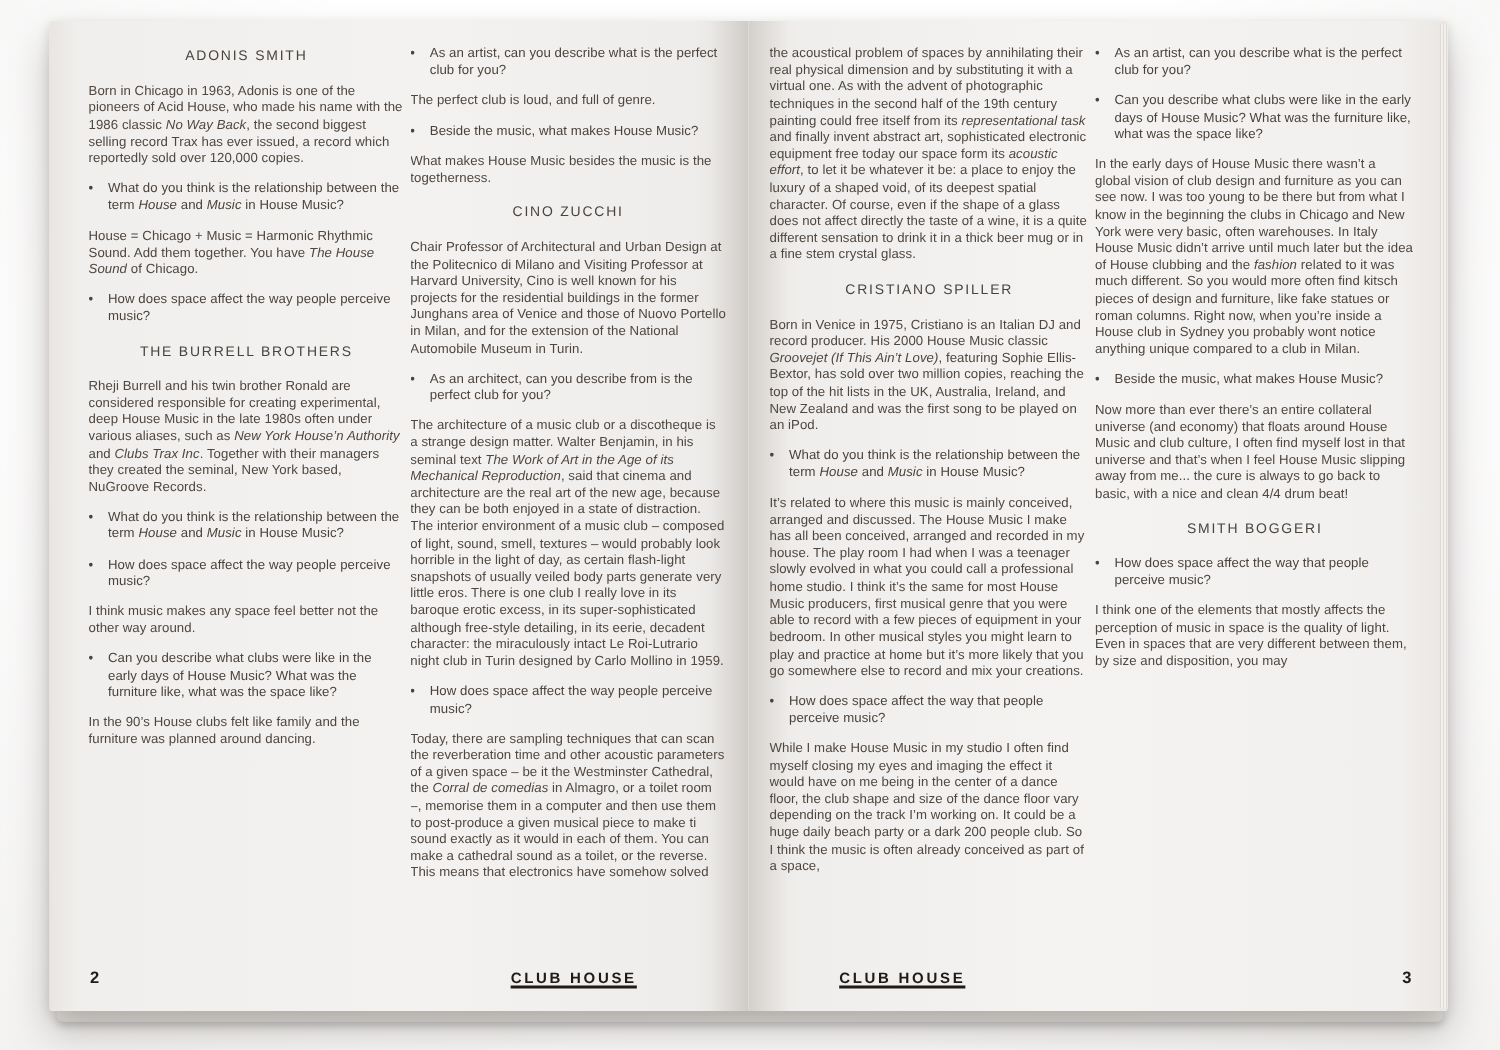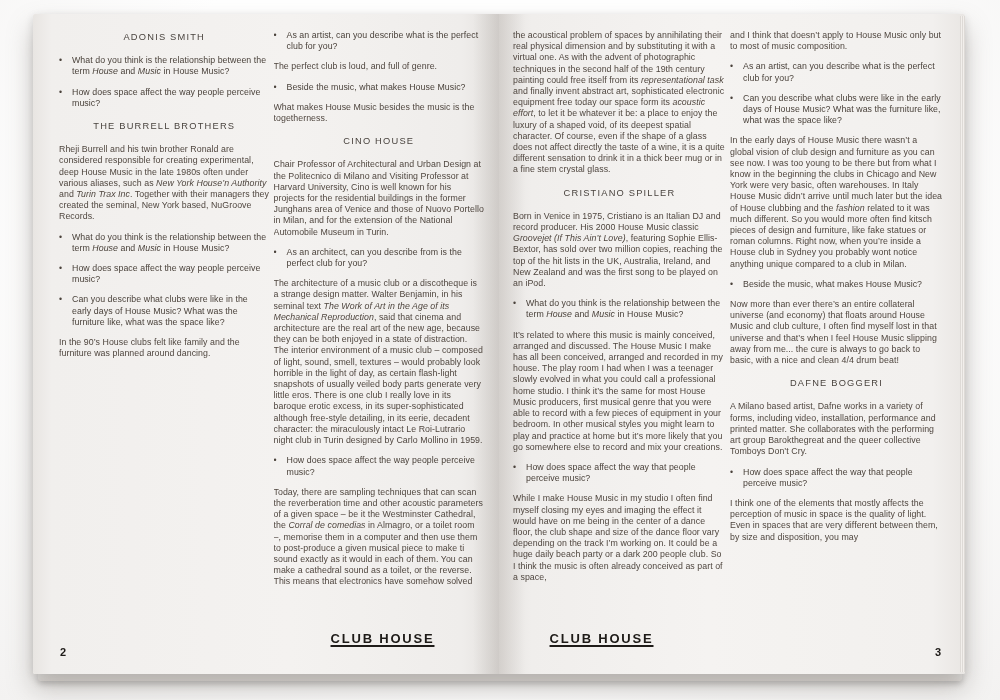--- a/index.html
+++ b/index.html
@@ -55,72 +55,75 @@
   .question{display:flex;margin:0 0 9px;color:#4a423b;}
   .question .bullet{flex:0 0 13px;line-height:11.2px;}
   .qtext{flex:1 1 auto;}
   i{font-style:italic;}
 
   .footer{position:absolute;bottom:16px;left:0;right:0;height:14px;color:#1e1b18;}
   .pagenum{position:absolute;font-size:11px;font-weight:bold;}
   .page-left .pagenum{left:27px;bottom:0;}
   .page-right .pagenum{right:24px;bottom:0;}
   .footer-title{
-    position:absolute;bottom:12px;transform:translateX(-50%);
-    font-size:13px;font-weight:bold;letter-spacing:1.8px;white-space:nowrap;
+    position:absolute;bottom:0;transform:translateX(-50%);
+    font-size:10px;font-weight:bold;letter-spacing:1.8px;white-space:nowrap;
     text-decoration:underline;text-decoration-thickness:1.5px;text-underline-offset:2px;text-align:center;
   }
   .page-left .footer-title{left:75%;}
   .page-right .footer-title{left:22%;}
 </style>
 </head>
 <body>
 
 <div class="spread">
 
   <div class="page page-left">
     <div class="cols">
       <div class="col">
           <div class="heading">ADONIS SMITH</div>
+          <p class="para">Born in Chicago in 1963, Adonis is one of the pioneers of Acid House, who made his name with the 1986 classic <i>No Way Back</i>, the second biggest selling record Trax has ever issued, a record which reportedly sold over 120,000 copies.</p>
+          <div class="question">
+            <span class="bullet">•</span>
+            <span class="qtext">What do you think is the relationship between the term <i>House</i> and <i>Music</i> in House Music?</span>
+          </div>
+          <p class="para">House = Chicago + Music = Harmonic Rhythmic Sound. Add them together. You have <i>The House Sound</i> of Chicago.</p>
+          <div class="question">
+            <span class="bullet">•</span>
+            <span class="qtext">How does space affect the way people perceive music?</span>
+          </div>
+          <div class="heading">THE BURRELL BROTHERS</div>
+          <p class="para">Rheji Burrell and his twin brother Ronald are considered responsible for creating experimental, deep House Music in the late 1980s often under various aliases, such as <i>New York House’n Authority</i> and <i>Clubs Trax Inc</i>. Together with their managers they created the seminal, New York based, NuGroove Records.</p>
           <div class="question">
             <span class="bullet">•</span>
             <span class="qtext">What do you think is the relationship between the term <i>House</i> and <i>Music</i> in House Music?</span>
           </div>
           <div class="question">
             <span class="bullet">•</span>
             <span class="qtext">How does space affect the way people perceive music?</span>
           </div>
-          <div class="heading">THE BURRELL BROTHERS</div>
-          <p class="para">Rheji Burrell and his twin brother Ronald are considered responsible for creating experimental, deep House Music in the late 1980s often under various aliases, such as <i>New York House’n Authority</i> and <i>Turin Trax Inc</i>. Together with their managers they created the seminal, New York based, NuGroove Records.</p>
-          <div class="question">
-            <span class="bullet">•</span>
-            <span class="qtext">What do you think is the relationship between the term <i>House</i> and <i>Music</i> in House Music?</span>
-          </div>
-          <div class="question">
-            <span class="bullet">•</span>
-            <span class="qtext">How does space affect the way people perceive music?</span>
-          </div>
+          <p class="para">I think music makes any space feel better not the other way around.</p>
           <div class="question">
             <span class="bullet">•</span>
             <span class="qtext">Can you describe what clubs were like in the early days of House Music? What was the furniture like, what was the space like?</span>
           </div>
           <p class="para">In the 90’s House clubs felt like family and the furniture was planned around dancing.</p>
         </div>
       <div class="col">
           <div class="question">
             <span class="bullet">•</span>
             <span class="qtext">As an artist, can you describe what is the perfect club for you?</span>
           </div>
           <p class="para">The perfect club is loud, and full of genre.</p>
           <div class="question">
             <span class="bullet">•</span>
             <span class="qtext">Beside the music, what makes House Music?</span>
           </div>
           <p class="para">What makes House Music besides the music is the togetherness.</p>
-          <div class="heading">CINO HOUSE</div>
+          <div class="heading">CINO ZUCCHI</div>
           <p class="para">Chair Professor of Architectural and Urban Design at the Politecnico di Milano and Visiting Professor at Harvard University, Cino is well known for his projects for the residential buildings in the former Junghans area of Venice and those of Nuovo Portello in Milan, and for the extension of the National Automobile Museum in Turin.</p>
           <div class="question">
             <span class="bullet">•</span>
             <span class="qtext">As an architect, can you describe from is the perfect club for you?</span>
           </div>
           <p class="para">The architecture of a music club or a discotheque is a strange design matter. Walter Benjamin, in his seminal text <i>The Work of Art in the Age of its Mechanical Reproduction</i>, said that cinema and architecture are the real art of the new age, because they can be both enjoyed in a state of distraction. The interior environment of a music club – composed of light, sound, smell, textures – would probably look horrible in the light of day, as certain flash-light snapshots of usually veiled body parts generate very little eros. There is one club I really love in its baroque erotic excess, in its super-sophisticated although free-style detailing, in its eerie, decadent character: the miraculously intact Le Roi-Lutrario night club in Turin designed by Carlo Mollino in 1959.</p>
           <div class="question">
             <span class="bullet">•</span>
             <span class="qtext">How does space affect the way people perceive music?</span>
           </div>
@@ -144,37 +147,35 @@
             <span class="qtext">What do you think is the relationship between the term <i>House</i> and <i>Music</i> in House Music?</span>
           </div>
           <p class="para">It’s related to where this music is mainly conceived, arranged and discussed. The House Music I make has all been conceived, arranged and recorded in my house. The play room I had when I was a teenager slowly evolved in what you could call a professional home studio. I think it’s the same for most House Music producers, first musical genre that you were able to record with a few pieces of equipment in your bedroom. In other musical styles you might learn to play and practice at home but it’s more likely that you go somewhere else to record and mix your creations.</p>
           <div class="question">
             <span class="bullet">•</span>
             <span class="qtext">How does space affect the way that people perceive music?</span>
           </div>
           <p class="para">While I make House Music in my studio I often find myself closing my eyes and imaging the effect it would have on me being in the center of a dance floor, the club shape and size of the dance floor vary depending on the track I’m working on. It could be a huge daily beach party or a dark 200 people club. So I think the music is often already conceived as part of a space,</p>
         </div>
       <div class="col">
-          <p class="para">and I think that doesn’t apply to House Music only but to most of music composition.</p>
           <div class="question">
             <span class="bullet">•</span>
             <span class="qtext">As an artist, can you describe what is the perfect club for you?</span>
           </div>
           <div class="question">
             <span class="bullet">•</span>
             <span class="qtext">Can you describe what clubs were like in the early days of House Music? What was the furniture like, what was the space like?</span>
           </div>
           <p class="para">In the early days of House Music there wasn’t a global vision of club design and furniture as you can see now. I was too young to be there but from what I know in the beginning the clubs in Chicago and New York were very basic, often warehouses. In Italy House Music didn’t arrive until much later but the idea of House clubbing and the <i>fashion</i> related to it was much different. So you would more often find kitsch pieces of design and furniture, like fake statues or roman columns. Right now, when you’re inside a House club in Sydney you probably wont notice anything unique compared to a club in Milan.</p>
           <div class="question">
             <span class="bullet">•</span>
             <span class="qtext">Beside the music, what makes House Music?</span>
           </div>
           <p class="para">Now more than ever there’s an entire collateral universe (and economy) that floats around House Music and club culture, I often find myself lost in that universe and that’s when I feel House Music slipping away from me... the cure is always to go back to basic, with a nice and clean 4/4 drum beat!</p>
-          <div class="heading">DAFNE BOGGERI</div>
-          <p class="para">A Milano based artist, Dafne works in a variety of forms, including video, installation, performance and printed matter. She collaborates with the performing art group Barokthegreat and the queer collective Tomboys Don’t Cry.</p>
+          <div class="heading">SMITH BOGGERI</div>
           <div class="question">
             <span class="bullet">•</span>
             <span class="qtext">How does space affect the way that people perceive music?</span>
           </div>
           <p class="para">I think one of the elements that mostly affects the perception of music in space is the quality of light. Even in spaces that are very different between them, by size and disposition, you may</p>
         </div>
     </div>
     <div class="footer">
       <span class="footer-title">CLUB HOUSE</span>
       <span class="pagenum">3</span>

